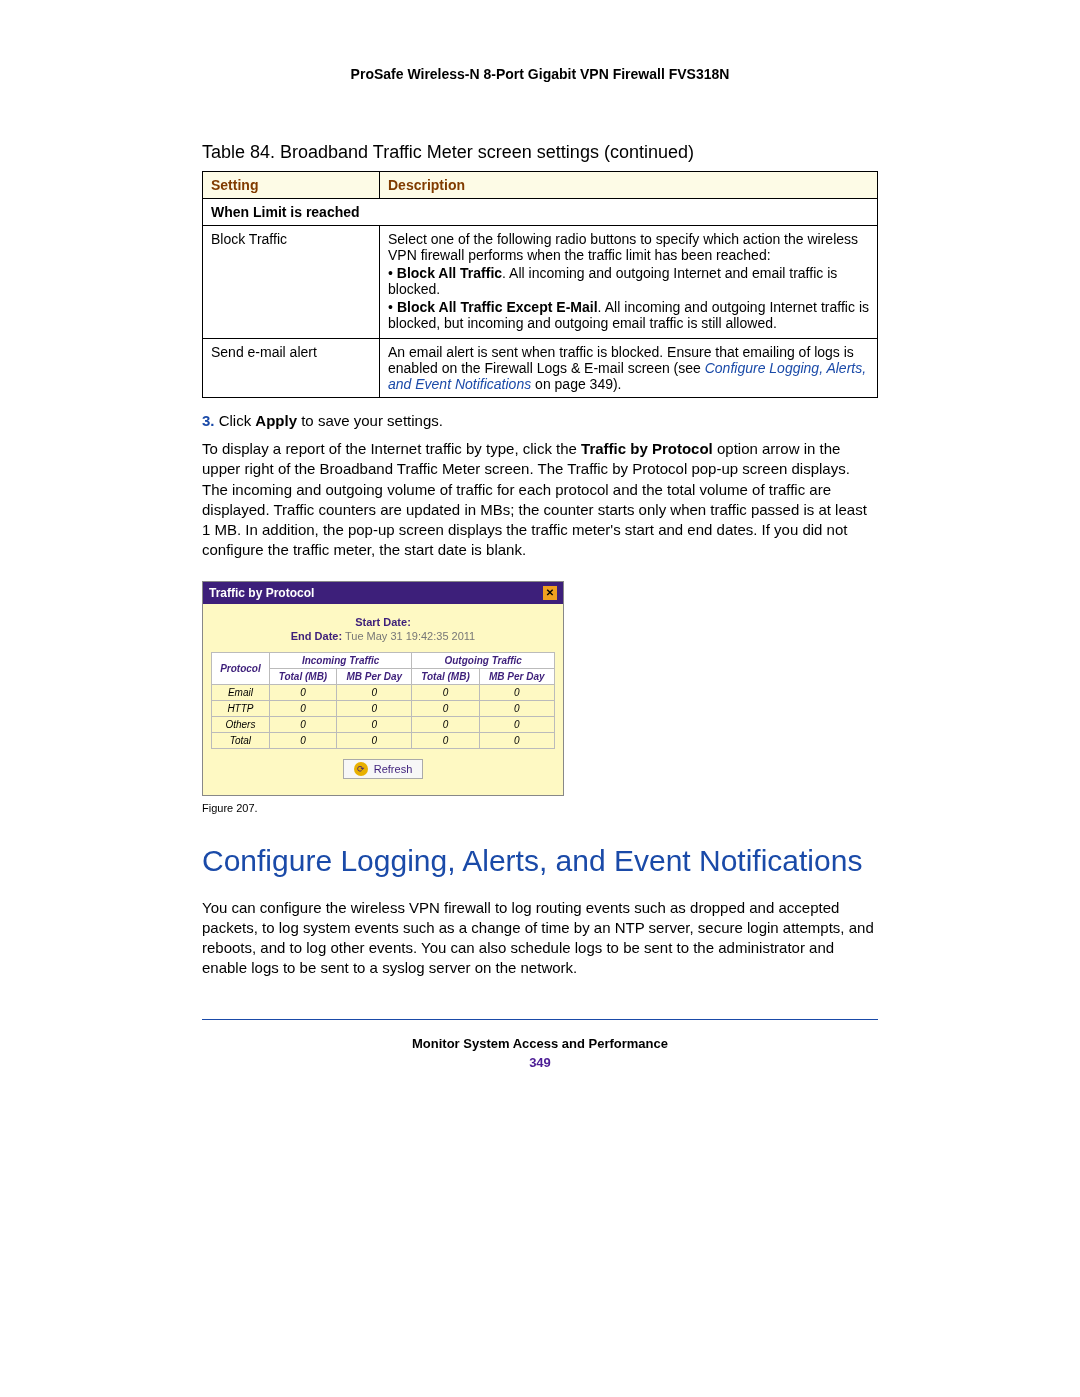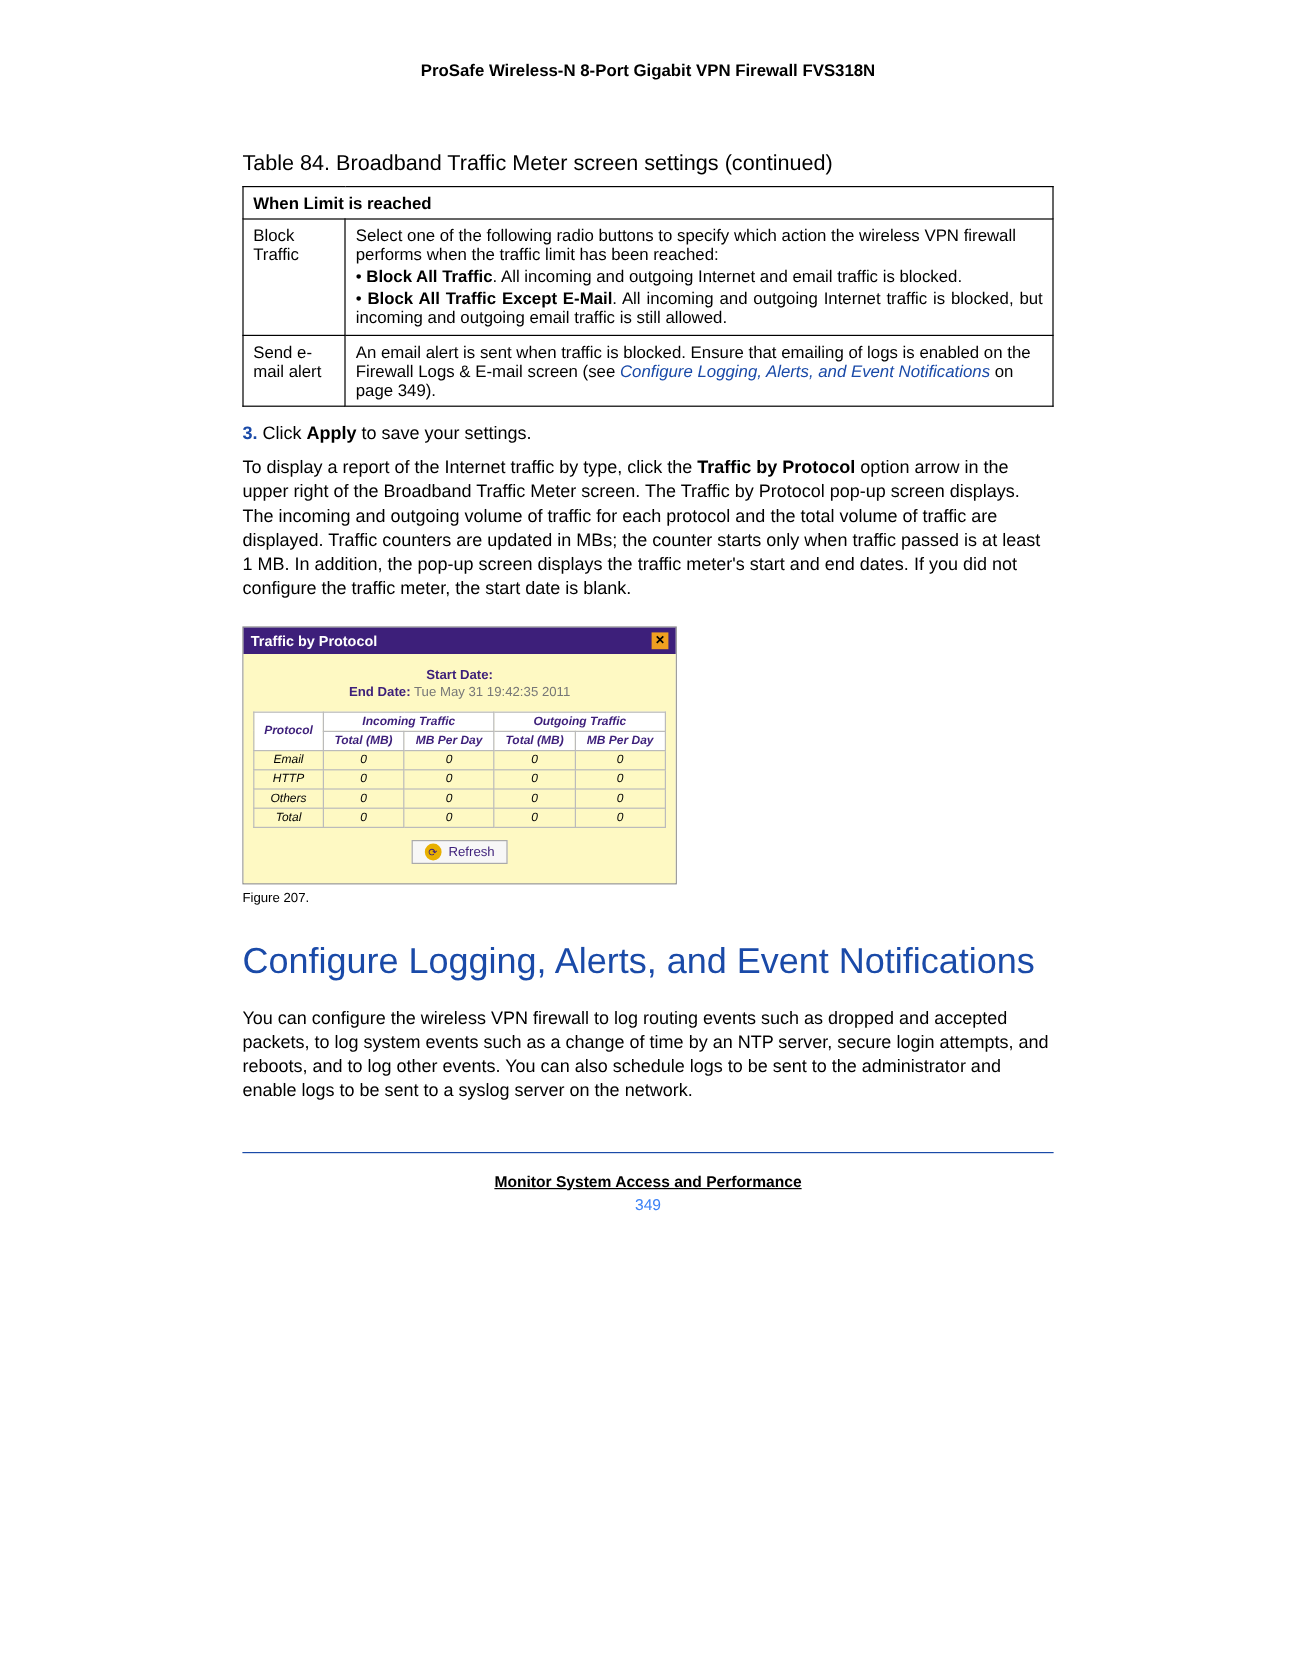--- a/index.html
+++ b/index.html
@@ -5,21 +5,21 @@
   body {
     font-family: Arial, Helvetica, sans-serif;
     font-size: 15px;
     color: #000;
     margin: 0;
     padding: 0;
     background: #fff;
   }
   .page {
     width: 916px;
-    margin: 0 auto;
+    margin: 16px auto;
     padding: 50px 120px 40px 120px;
     box-sizing: border-box;
   }
   .doc-title {
     text-align: center;
     font-weight: bold;
     font-size: 14px;
     margin-bottom: 60px;
   }
   .table-caption {
@@ -145,41 +145,44 @@
   .footer-rule {
     border: none;
     border-top: 1px solid #1a4aa8;
     margin-top: 40px;
   }
   .footer-title {
     text-align: center;
     font-weight: bold;
     font-size: 13px;
     margin-top: 16px;
-    text-decoration: underline;
   }
   .footer-page {
     text-align: center;
-    color: #3b82f6;
-    font-weight: normal;
+    color: #4c1d95;
+    font-weight: bold;
     font-size: 13px;
     margin-top: 4px;
   }
 </style>
 </head>
 <body>
 
 <div class="page">
 
   <div class="doc-title">ProSafe Wireless-N 8-Port Gigabit VPN Firewall FVS318N</div>
 
   <div class="table-caption">Table 84.  Broadband Traffic Meter screen settings (continued)</div>
 
   <table class="settings">
     <tbody>
+        <tr>
+      <th class="col-setting">Setting</th>
+      <th>Description</th>
+    </tr>
     <tr class="section-row">
       <td colspan="2">When Limit is reached</td>
     </tr>
     <tr>
       <td>Block Traffic</td>
       <td>
         <div>Select one of the following radio buttons to specify which action the wireless VPN firewall performs when the traffic limit has been reached:</div>
         <div class="bullet-line">•&nbsp;<b>Block All Traffic</b><span>. All incoming and outgoing Internet and email traffic is blocked.</span></div>
         <div class="bullet-line" style="text-align:justify">•&nbsp;<b>Block All Traffic Except E-Mail</b><span>. All incoming and outgoing Internet traffic is blocked, but incoming and outgoing email traffic is still allowed.</span></div>
       </td>

